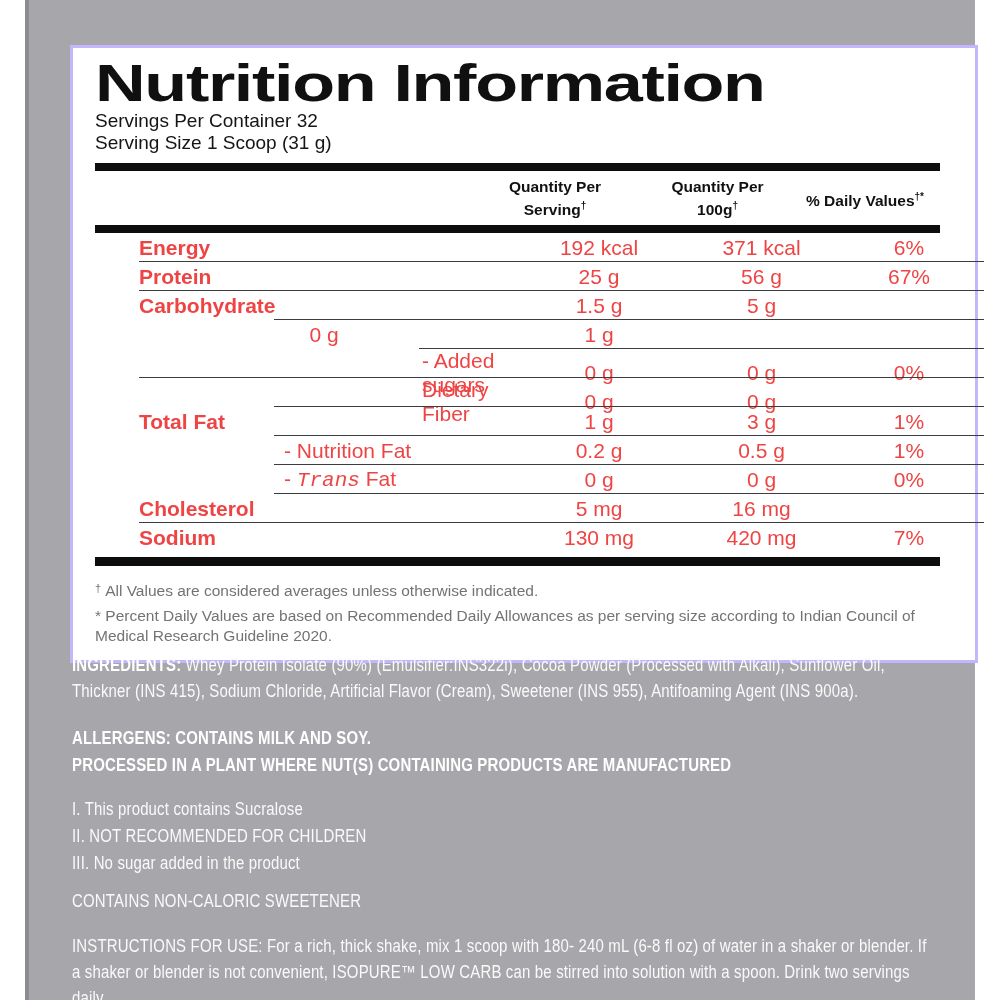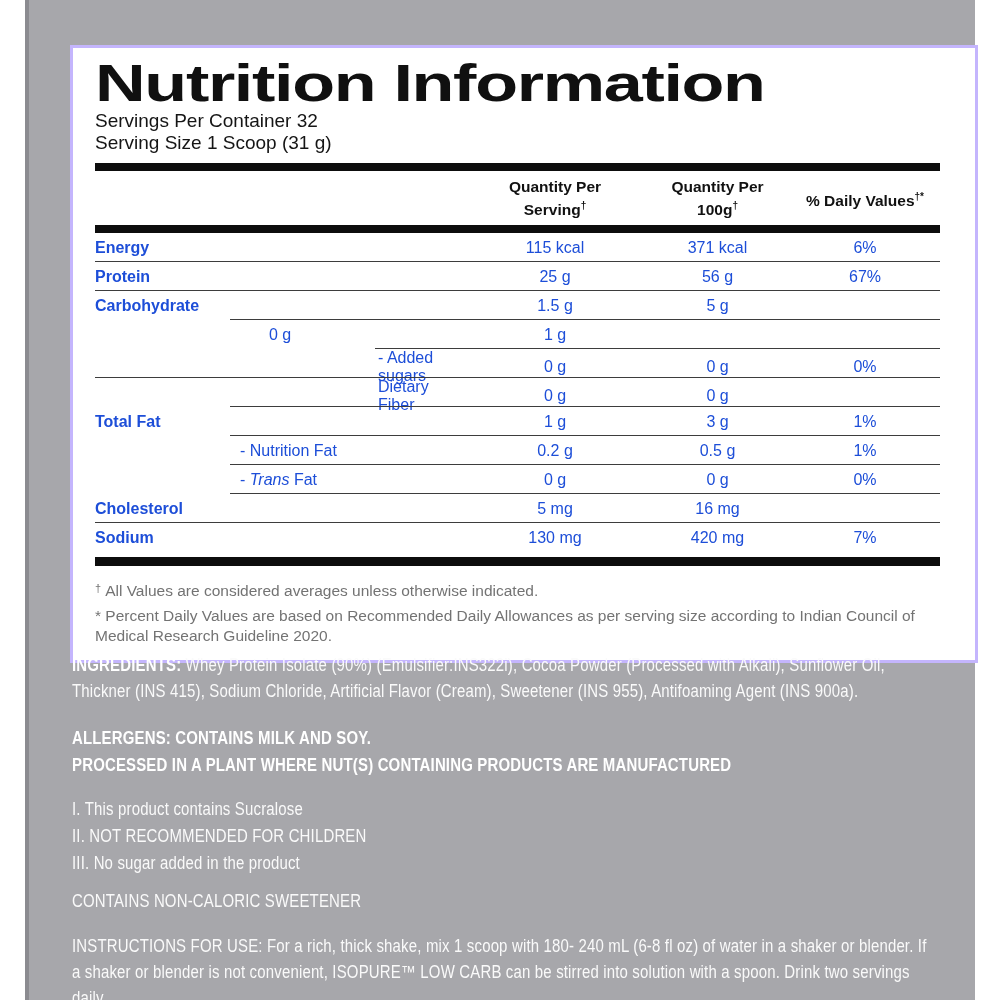--- a/index.html
+++ b/index.html
@@ -28,34 +28,34 @@
   .bar-thick { height: 8px; }
   .bar1 { margin-top: 9px; }
   .bar3 { height: 9px; margin-top: 5px; }
 
   .tgrid { display: grid; grid-template-columns: 370px 180px 145px 150px; width: 845px; }
 
   .thead { align-items: center; min-height: 54px; padding: 2px 0; }
   .th { text-align: center; font-weight: bold; font-size: 15.5px; line-height: 19px; }
   .sup { font-size: 10px; vertical-align: 6px; letter-spacing: 0; }
 
-  .t-row { position: relative; align-items: center; height: 29px; font-size: 16px; color: #1d4ed8; }
+  .t-row { position: relative; align-items: center; height: 29px; font-size: 21px; color: #ef4444; margin-left: 44px; }
   .t-row .lbl { font-weight: bold; }
   .t-row .sub { font-weight: normal; }
   .t-row .val { text-align: center; }
   .i1 { padding-left: 145px; }
   .i2 { padding-left: 283px; }
   .t-row::after {
     content: ""; position: absolute; bottom: 0; right: 0; height: 1px; background: #3d3d3d;
   }
   .line-full::after { left: 0; }
   .line-i1::after { left: 135px; }
   .line-i2::after { left: 280px; }
   .line-none::after { display: none; }
-  .it { font-style: italic; }
+  .it { font-style: italic; font-family: Liberation Mono, monospace; }
 
   .footnotes { margin-top: 12px; font-size: 15.5px; line-height: 20.5px; color: #737373; }
   .fn1 .sup { margin-right: 4px; vertical-align: 4px; font-size: 11px; }
   .fn2 { margin-top: 4px; width: 848px; }
 
   
   .gray-content {
     position: absolute; left: 72px; top: 652px; width: 1006px;
     transform: scaleX(0.855); transform-origin: 0 0;
     color: #fafafa; font-size: 17.5px; line-height: 26px; letter-spacing: 0.2px;
@@ -91,21 +91,21 @@
     <div class="th">
       <div><span>% Daily Values</span><span class="sup">†*</span></div>
     </div>
   </div>
 
   <div class="bar bar-thick"></div>
 
   <div>
     <div class="tgrid t-row line-full">
       <div class="lbl">Energy</div>
-      <div class="val">115 kcal</div>
+      <div class="val">192 kcal</div>
       <div class="val">371 kcal</div>
       <div class="val">6%</div>
     </div>
     <div class="tgrid t-row line-full">
       <div class="lbl">Protein</div>
       <div class="val">25 g</div>
       <div class="val">56 g</div>
       <div class="val">67%</div>
     </div>
     <div class="tgrid t-row line-i1">

